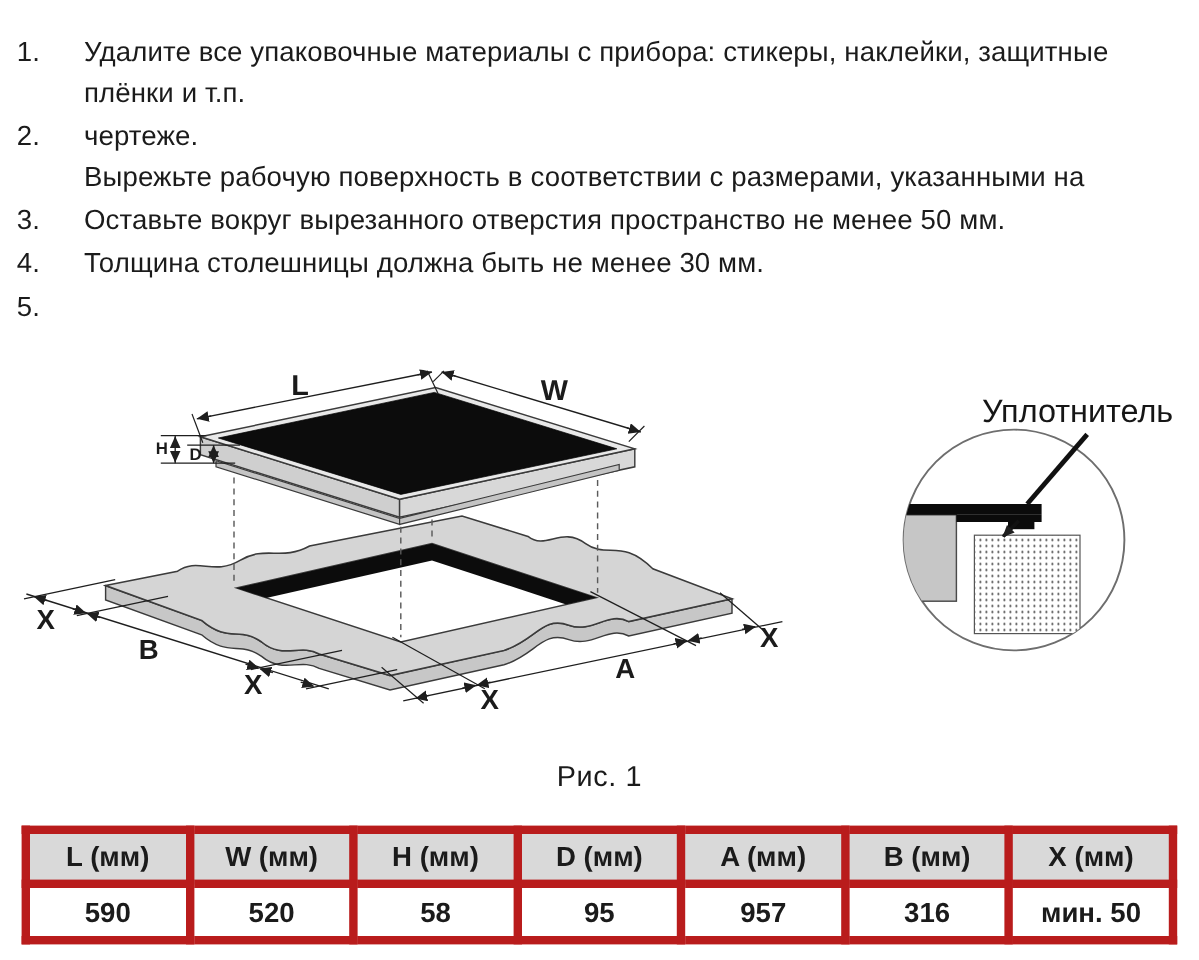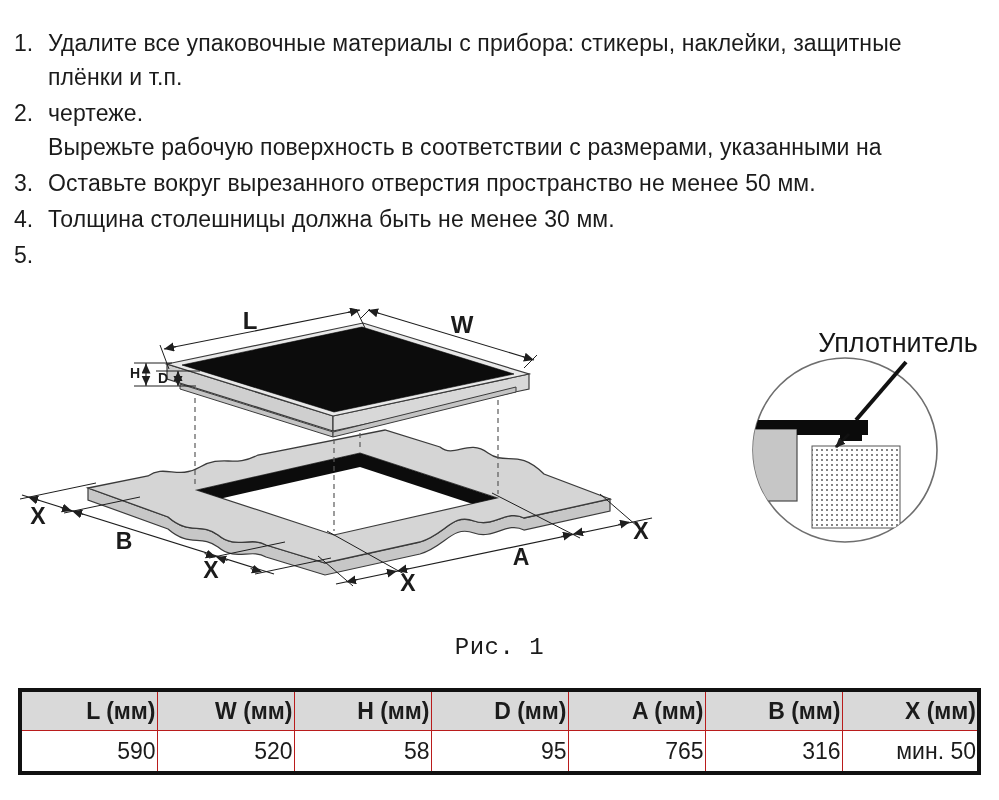--- a/index.html
+++ b/index.html
@@ -4,34 +4,34 @@
 <style>
   html,body{margin:0;padding:0;}
   body{
     width:999px;height:800px;background:#ffffff;position:relative;overflow:hidden;
     font-family:"Liberation Sans", sans-serif;color:#1b1b1b;
   }
   
   .instructions{position:absolute;top:26px;left:14px;right:8px;}
   .instr-item{display:flex;margin-bottom:2px;}
   .instr-num{width:34px;flex:0 0 34px;font-size:23px;line-height:34px;}
-  .instr-body{flex:1;}
+  .instr-body{flex:1;margin-left:22px;}
   .instr-line{font-size:23px;line-height:34px;white-space:nowrap;letter-spacing:0.1px;}
   
   .figure-svg{position:absolute;top:308px;left:0;}
   .figure-caption{position:absolute;top:634px;left:0;width:999px;text-align:center;
-    font-size:24px;letter-spacing:0.5px;font-family:Liberation Mono, monospace;}
+    font-size:24px;letter-spacing:0.5px;}
   
   .dim-table-wrap{position:absolute;top:688px;left:18px;right:18px;}
   table.dim-table{width:100%;border-collapse:collapse;table-layout:fixed;
     border:4px solid #111;}
   table.dim-table th, table.dim-table td{
-    border:1px solid #b91c1c;text-align:right;vertical-align:middle;}
+    border:7px solid #b91c1c;text-align:center;vertical-align:middle;}
   table.dim-table th{height:36px;background:#d9d9d9;font-size:23px;font-weight:bold;}
-  table.dim-table td{height:38px;font-size:23px;font-weight:normal;}
+  table.dim-table td{height:38px;font-size:23px;font-weight:bold;}
   
   text.dim-big{font-family:"Liberation Sans",sans-serif;font-size:23px;font-weight:bold;fill:#1b1b1b;}
   text.dim-xl{font-family:"Liberation Sans",sans-serif;font-size:24px;font-weight:bold;fill:#1b1b1b;}
   text.dim-small{font-family:"Liberation Sans",sans-serif;font-size:14px;font-weight:bold;fill:#1b1b1b;}
   text.seal-label{font-family:"Liberation Sans",sans-serif;font-size:27px;fill:#161616;}
 </style>
 </head>
 <body>
 
 <div class="instructions">
@@ -220,19 +220,19 @@
           <th>B (мм)</th>
           <th>X (мм)</th>
         </tr>
       </thead>
     <tbody>
         <tr>
           <td>590</td>
           <td>520</td>
           <td>58</td>
           <td>95</td>
-          <td>765</td>
+          <td>957</td>
           <td>316</td>
           <td>мин. 50</td>
         </tr>
       </tbody>
   </table>
 </div>
 
 </body></html>

